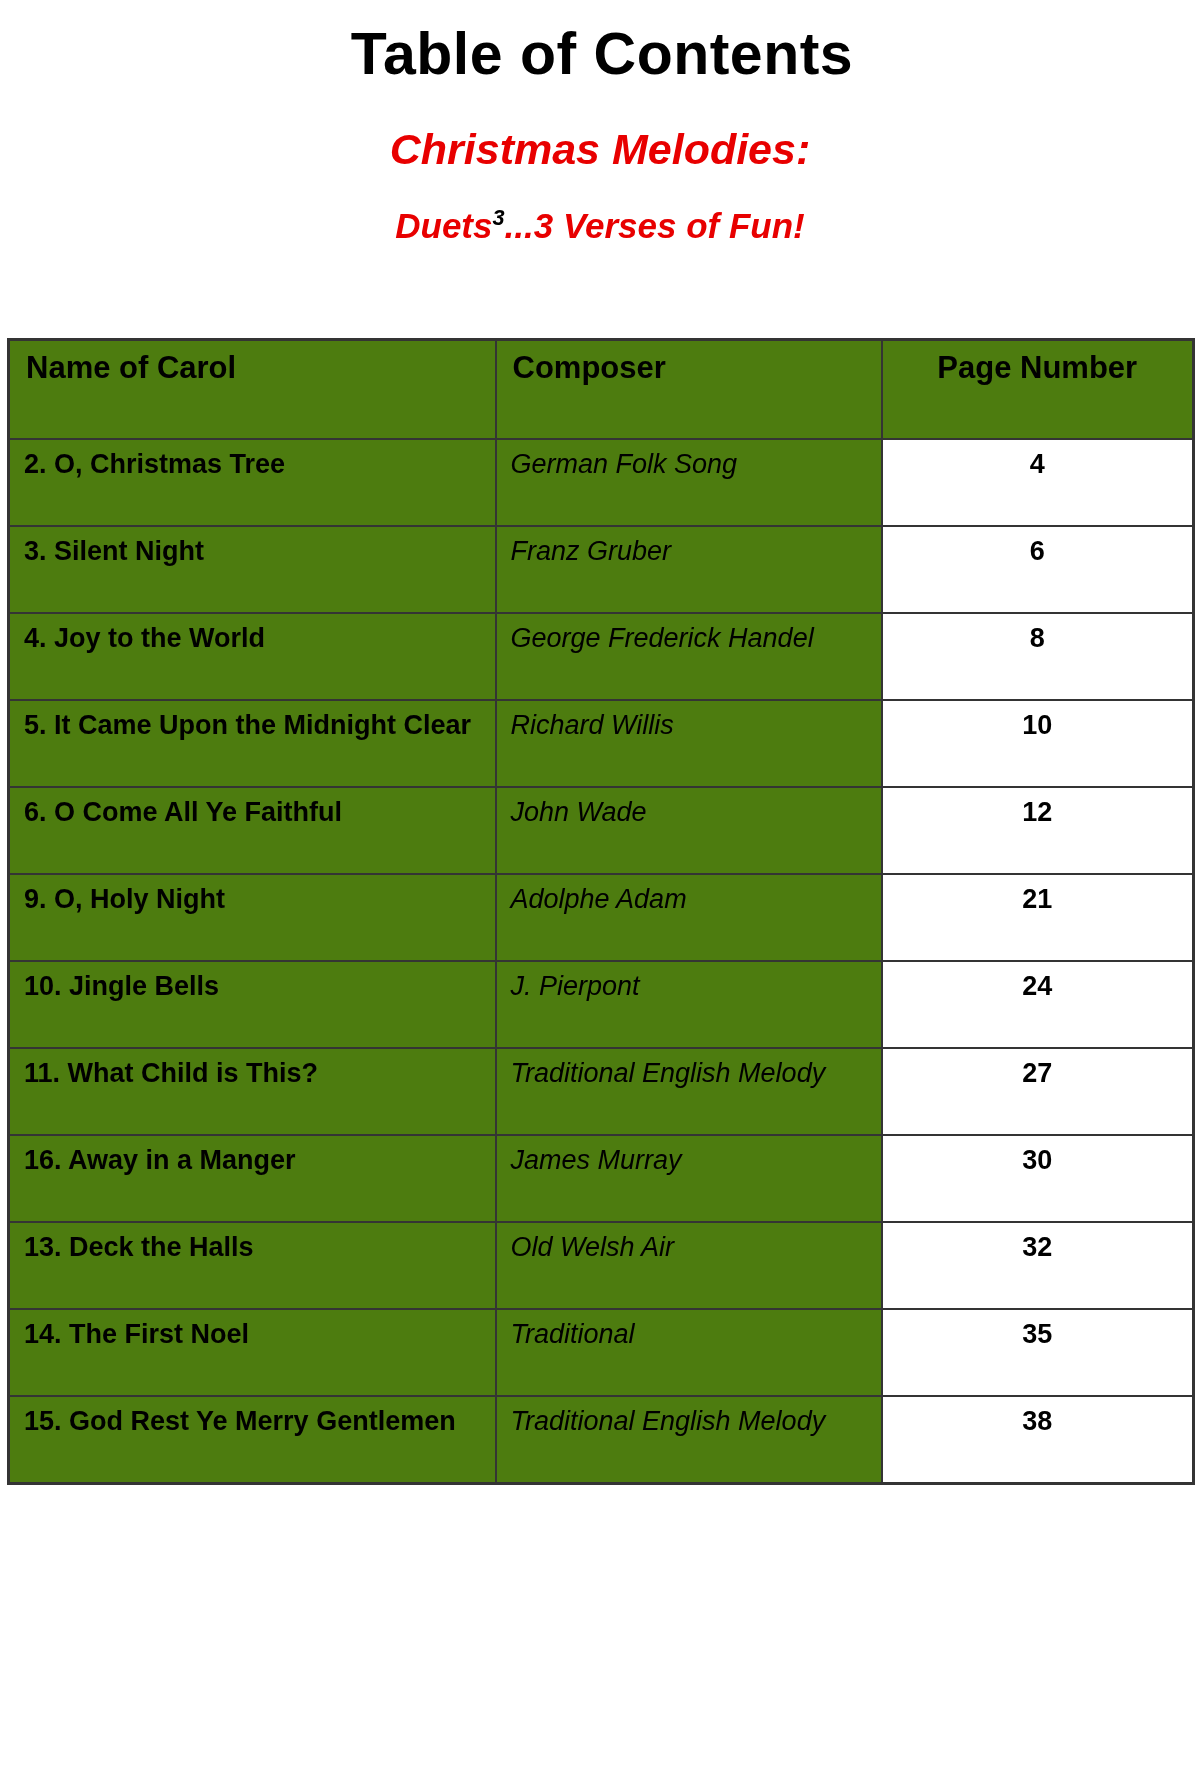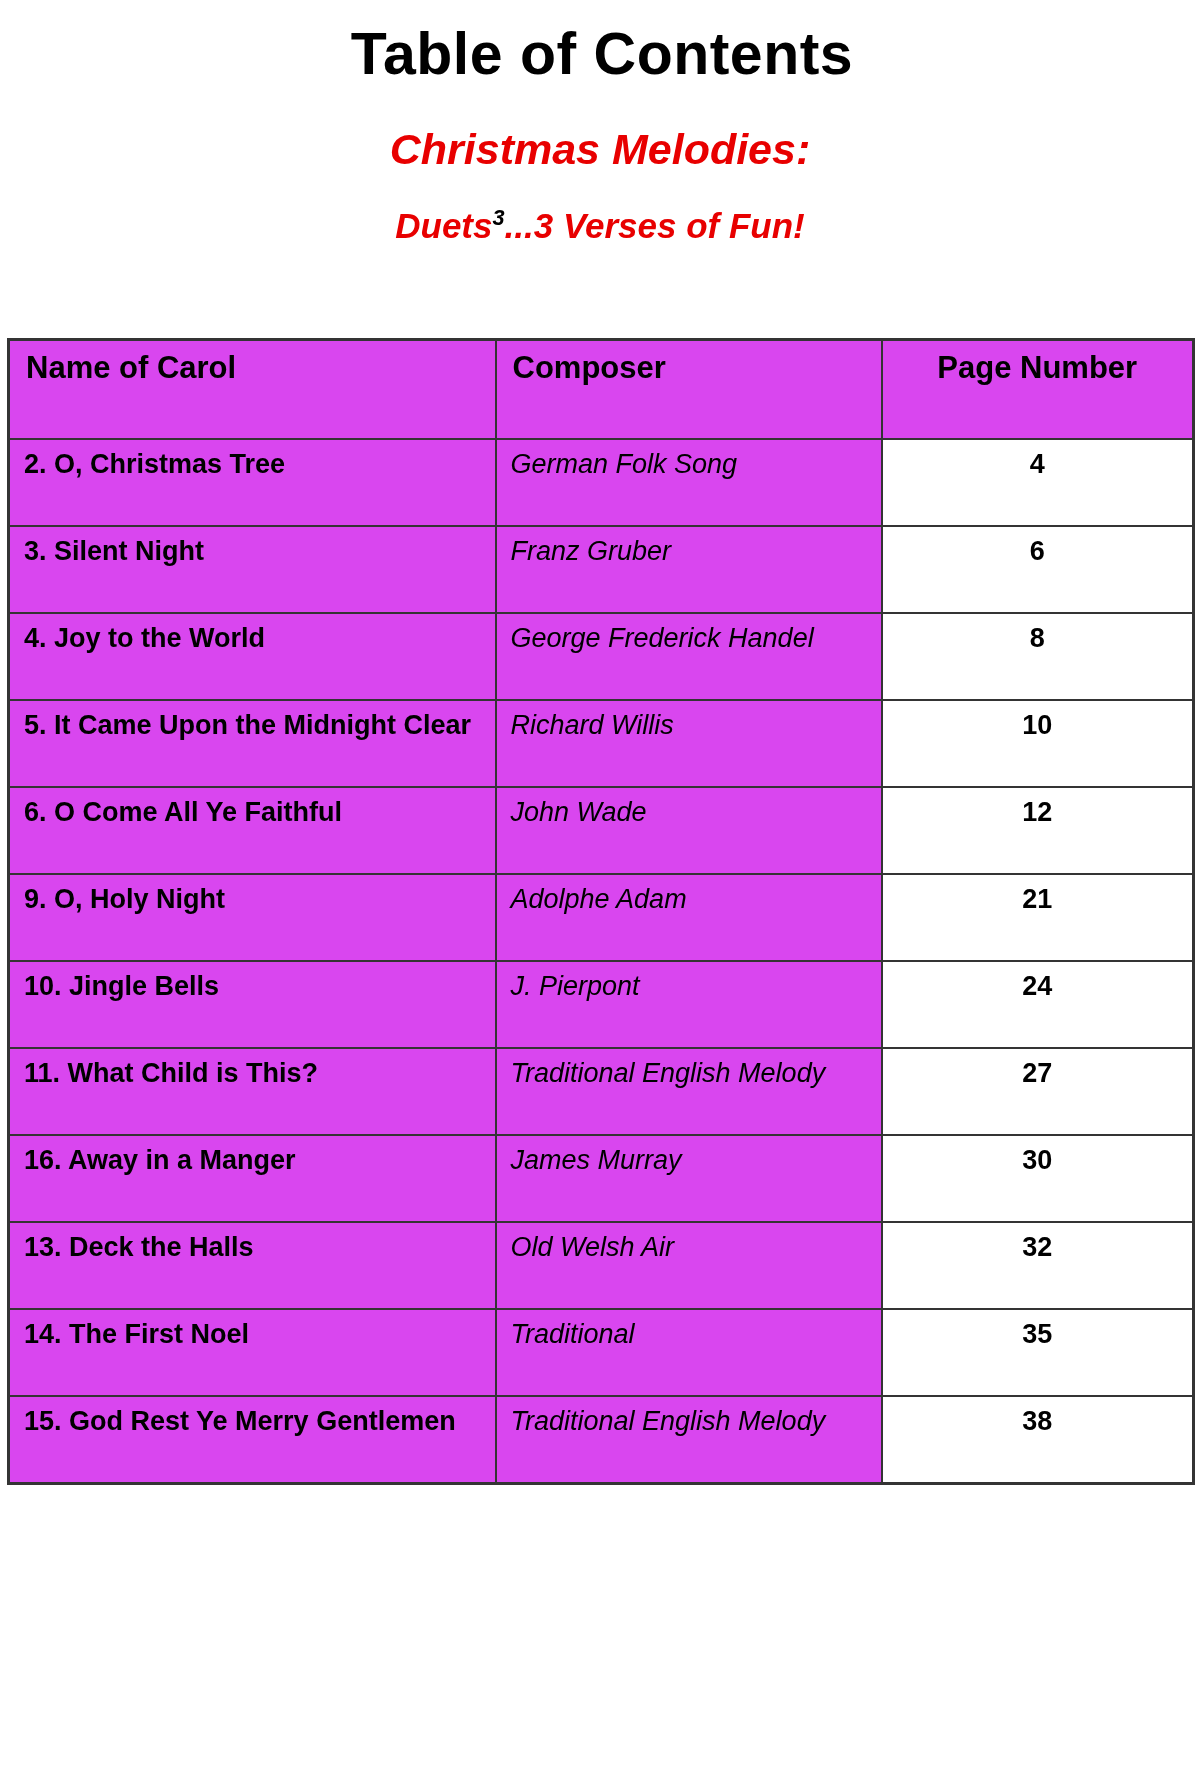--- a/index.html
+++ b/index.html
@@ -56,21 +56,21 @@
     line-height: 0;
     vertical-align: super;
     color: var(--text);
   }
   table.toc {
     border-collapse: collapse;
     table-layout: fixed;
     width: 1185px;
     margin: 91px 8px 0 7px;
     border: 3px solid var(--border);
-    background: #d946ef;
+    background: #4d7c0f;
   }
   table.toc th,
   table.toc td {
     border: 2px solid var(--border);
     vertical-align: top;
     box-sizing: border-box;
     overflow: hidden;
     white-space: nowrap;
   }
   table.toc th {

